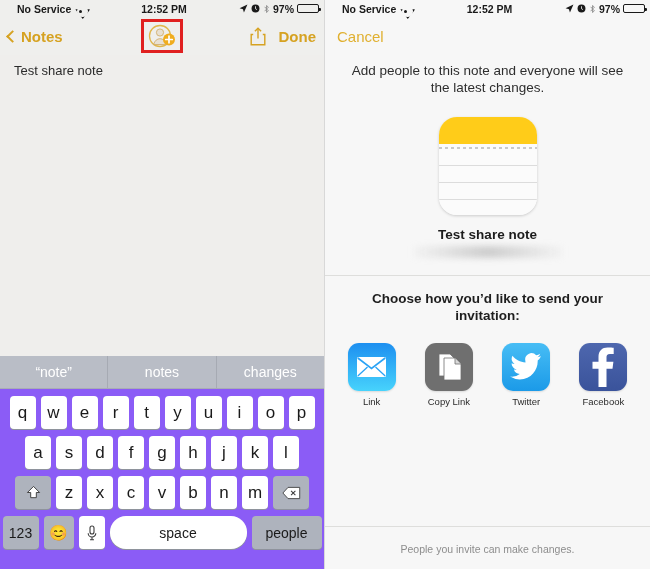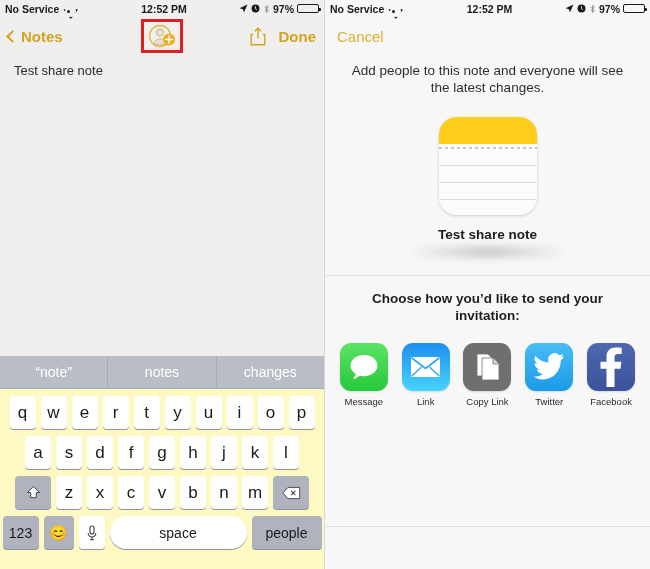--- a/index.html
+++ b/index.html
@@ -16,21 +16,21 @@
 
   
   .statusbar {
     height: 17px; width: 100%;
     display: flex; align-items: center;
     font-size: 10.5px; font-weight: bold; color: #1a1a1a;
     padding: 0 5px;
     position: relative;
     background: transparent;
   }
-  .sb-left { display: flex; align-items: center; gap: 4px; }
+  .sb-left { display: flex; align-items: center; gap: 4px; margin-left: 12px; }
   .sb-center {
     position: absolute; left: 4px; right: 0; text-align: center;
     font-size: 10.5px; font-weight: bold;
   }
   .sb-right {
     margin-left: auto; display: flex; align-items: center; gap: 3px;
     position: relative; z-index: 2;
   }
   .wifi-ico { display: inline-block; width: 11px; height: 9px; position: relative; }
   .wifi-ico::before {
@@ -96,21 +96,21 @@
   }
   .fab::before, .fab::after {
     content: ""; position: absolute; background: #f2f2f2; border-radius: 1px;
   }
   .fab::before { width: 14px; height: 2px; }
   .fab::after { width: 2px; height: 14px; }
 
   
   .keyboard {
     position: absolute; bottom: 0; left: 0; right: 0; height: 213px;
-    background: #fef9c3;
+    background: #8b5cf6;
   }
   .suggestbar {
     height: 33px; display: flex; align-items: stretch;
     background: #b9bdc6; border-bottom: 1px solid #a8acb5;
   }
   .suggest {
     flex: 1; display: flex; align-items: center; justify-content: center;
     font-size: 14px; color: #ffffff; cursor: pointer;
   }
   .suggest + .suggest { border-left: 1px solid #a6aab3; }
@@ -375,28 +375,20 @@
       <div class="thumb-title">Test share note</div>
       <div class="thumb-blur"></div>
     </div>
 
     <div class="divider"></div>
 
     <div class="choose-text">Choose how you’d like to send your invitation:</div>
 
     <div class="share-row">
 
-      <div class="share-item">
-        <div class="share-icon ic-message">
-          <svg width="30" height="28" viewBox="0 0 30 28">
-            <path d="M15 2C7.3 2 1.5 6.8 1.5 12.6c0 3.4 2 6.4 5.1 8.4-.3 1.7-1.3 3.3-2.9 4.8 2.9-.4 5.3-1.5 7.1-3.1 1.3.3 2.7.5 4.2.5 7.7 0 13.5-4.8 13.5-10.6S22.7 2 15 2z" fill="#ffffff"></path>
-          </svg>
-        </div>
-        <div class="share-label">Message</div>
-      </div>
 
       <div class="share-item">
         <div class="share-icon ic-mail">
           <svg width="31" height="22" viewBox="0 0 31 22">
             <rect x="1" y="1" width="29" height="20" rx="1.5" fill="#ffffff"></rect>
             <path d="M1.8 2 15.5 12.5 29.2 2" fill="none" stroke="#2aa3f5" stroke-width="1.6"></path>
             <path d="M1.8 20 11.5 11M29.2 20 19.5 11" fill="none" stroke="#2aa3f5" stroke-width="1.3"></path>
           </svg>
         </div>
         <div class="share-label">Link</div>
@@ -427,14 +419,15 @@
           <svg width="22" height="40" viewBox="0 0 22 40">
             <path d="M14.5 40V21.8h6l.9-7h-6.9v-4.5c0-2 .6-3.4 3.5-3.4h3.7V.7C20.4.6 18.2.4 15.6.4 10.2.4 6.5 3.7 6.5 9.8v5H0.5v7h6V40z" fill="#ffffff"></path>
           </svg>
         </div>
         <div class="share-label">Facebook</div>
       </div>
 
     </div>
 
     <div class="footer-divider"></div>
+    <div class="footer-note">People you invite can make changes.</div>
   </div>
 </div>
 
 </body></html>

